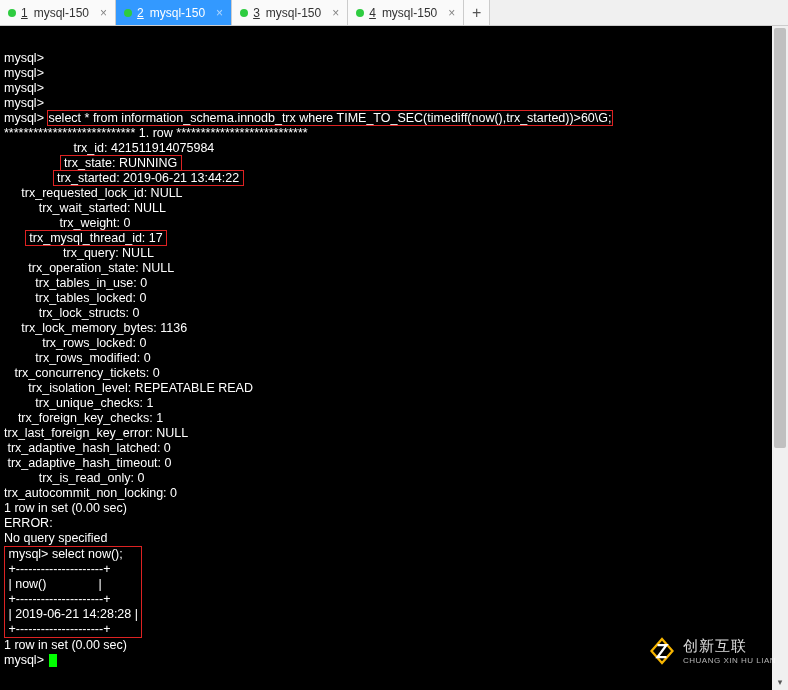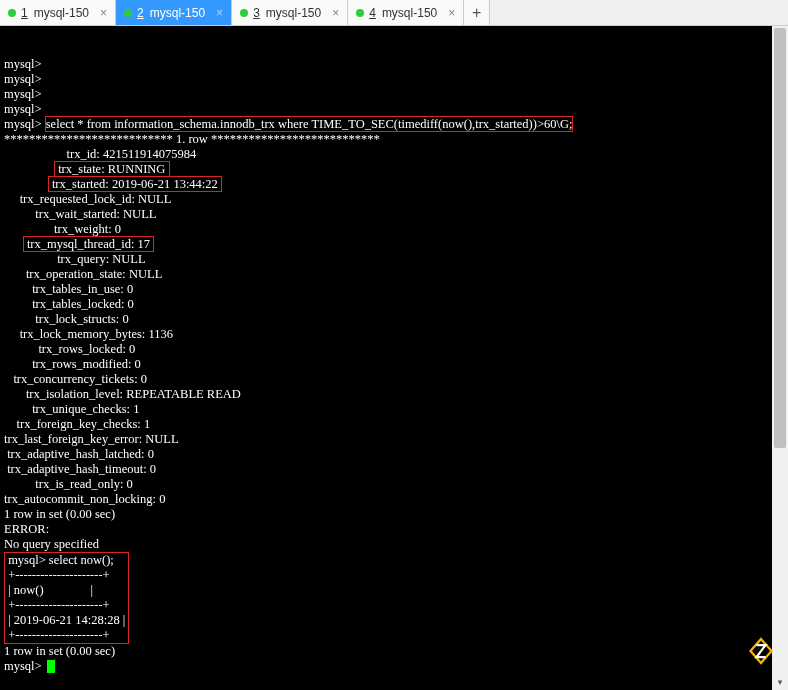--- a/index.html
+++ b/index.html
@@ -50,24 +50,24 @@
     align-items: center;
     justify-content: center;
     font-size: 16px;
     color: #555;
     border-right:1px solid #ccc;
     background:#fafafa;
   }
   .terminal {
     background: #000;
     color: #fff;
-    font-family: Liberation Serif, serif;
+    font-family: Liberation Sans, sans-serif;
     font-size: 12.5px;
     line-height: 15px;
-    padding: 16px 4px;
+    padding: 10px 4px;
     white-space: pre;
     position: relative;
     height: calc(100% - 26px);
     border-radius: 26px;
   }
   .hl { border: 1px solid #d22; padding: 0; }
   .row { display:block; }
   .cursor {
     display:inline-block;
     width:8px; height:13px;
@@ -159,13 +159,17 @@
   <div class="scroll-btn bot">▾</div>
 </div>
 
 <div class="watermark">
   <div class="logo">
     <svg viewBox="0 0 40 40" width="30" height="30">
       <path d="M20 4 L34 20 L20 36 L6 20 Z" fill="none" stroke="#f7b500" stroke-width="3"></path>
       <path d="M14 12 L26 12 L14 28 L26 28" fill="none" stroke="#fff" stroke-width="3"></path>
     </svg>
   </div>
+  <div>
+    <div class="big">创新互联</div>
+    <div class="sm">CHUANG XIN HU LIAN</div>
+  </div>
 </div>
 
 </body></html>

